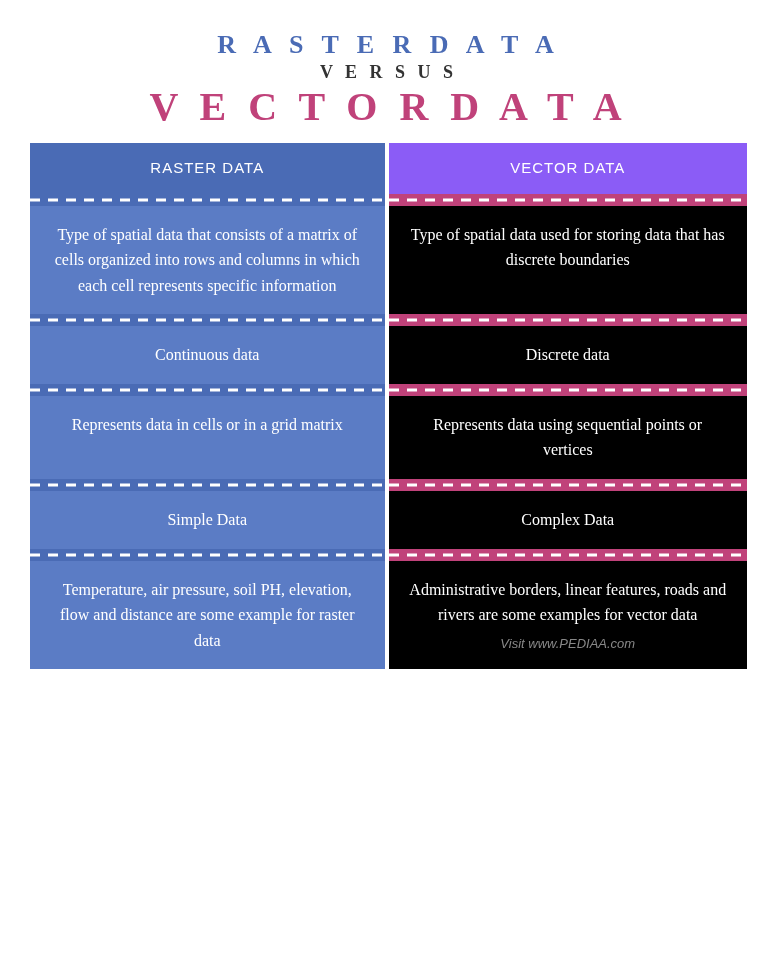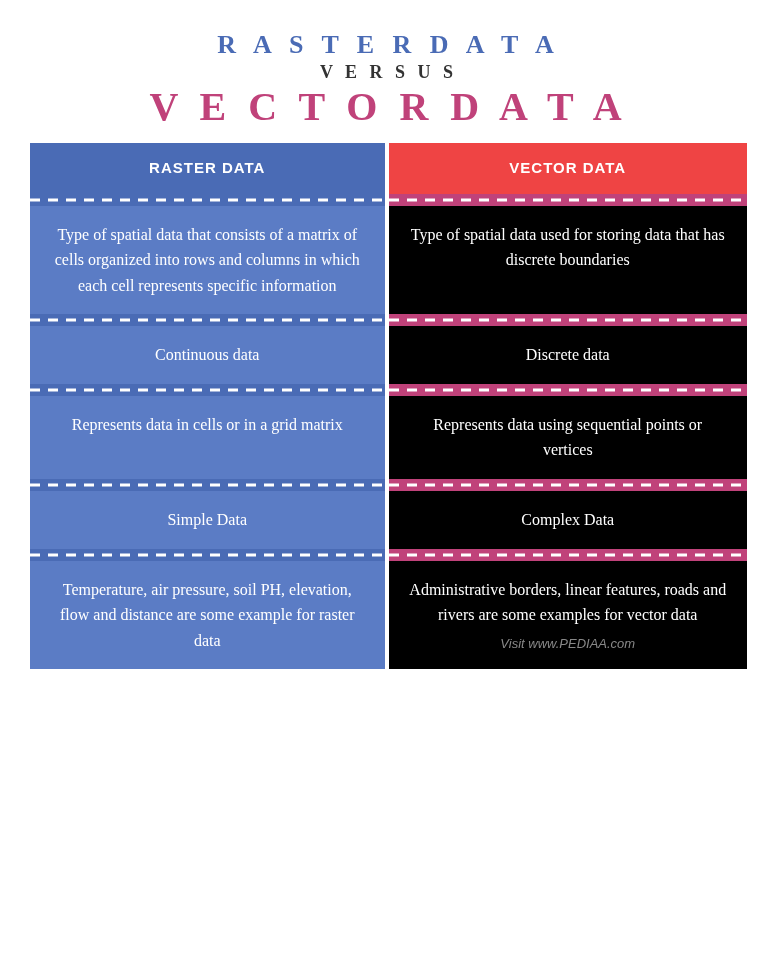--- a/index.html
+++ b/index.html
@@ -60,21 +60,21 @@
     .row {
       display: flex;
       width: 100%;
     }
 
     .header-row .cell-left {
       background: #4a6bb5;
       color: white;
     }
     .header-row .cell-right {
-      background: #ef4444;
+      background: #8b5cf6;
       color: white;
     }
 
     .data-row .cell-left {
       background: #5b7cc5;
       color: white;
     }
     .data-row .cell-right {
       background: #000000;
       color: white;
@@ -127,21 +127,21 @@
         white 0px,
         white 10px,
         transparent 10px,
         transparent 18px
       );
     }
 
     .header-row .cell-left,
     .header-row .cell-right {
       font-size: 15px;
-      font-weight: bold;
+      font-weight: normal;
       letter-spacing: 1px;
       padding: 14px 20px;
       font-family: Arial, sans-serif;
     }
 
     .content-text {
       font-size: 16px;
       line-height: 1.6;
       font-family: Georgia, serif;
     }

